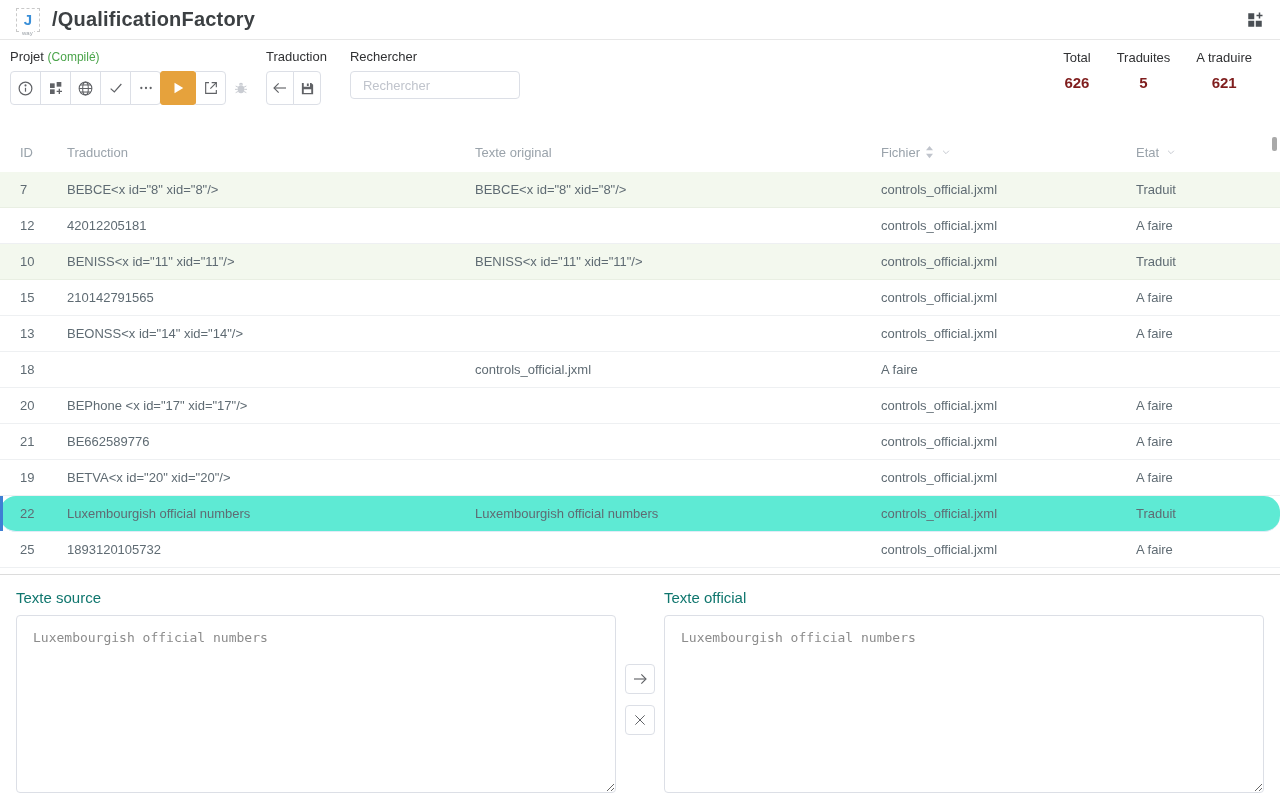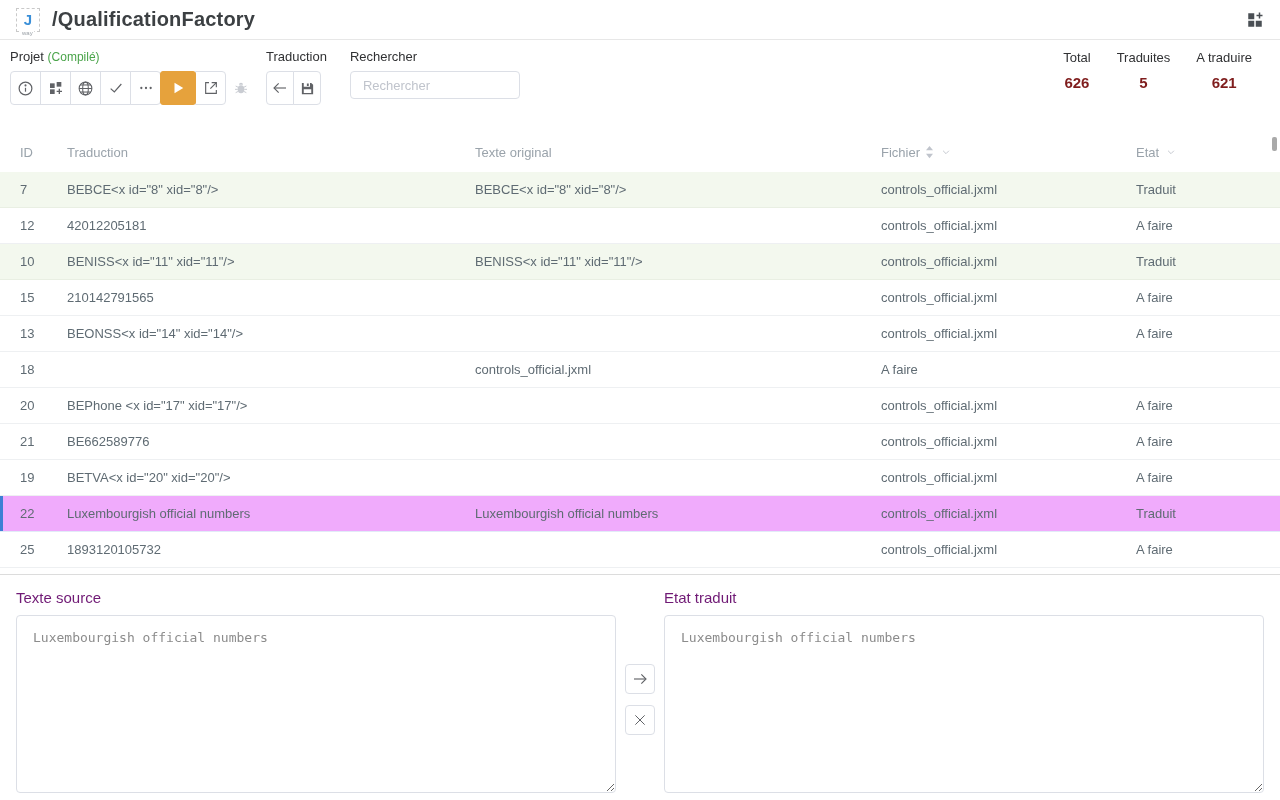--- a/index.html
+++ b/index.html
@@ -42,30 +42,30 @@
   
   .tbl { margin-top:15px; position:relative; }
   .thead, .trow { display:grid; grid-template-columns:47px 408px 406px 255px auto;
     padding-left:20px; align-items:center; }
   .thead { height:40px; color:#9aa3ab; font-size:13px; }
   .th { display:flex; align-items:center; gap:5px;text-align:center; }
   .sorters { display:flex; flex-direction:column; line-height:0; color:#c0c4cc; }
   .chev { color:#c0c4cc; margin-left:2px; display:flex; }
   .trow { height:36px; font-size:13px; color:#5f6b73; border-bottom:1px solid #eef0f2; position:relative; cursor:default; }
   .trow.translated { background:#f3f8ee; border-bottom-color:#e9efe3; }
-  .trow.selected { background:#f0abfc; border-bottom-color:#e2ebf7; }
+  .trow.selected { background:#5eead4; border-bottom-color:#e2ebf7;border-radius:16px; }
   .trow.selected::before { content:""; position:absolute; left:0; top:0; bottom:0; width:3px; background:#3e7fd4; }
   .c { white-space:nowrap; overflow:hidden; text-overflow:ellipsis; padding-right:10px; }
   .sb-thumb { position:absolute; right:3px; top:5px; width:5px; height:14px; background:#a9a9a9; border-radius:2px; }
   .divider { height:1px; background:#dcdcdc; margin-top:6px; }
 
   
   .editor { display:flex; padding:14px 16px 0 16px; }
   .pane { width:600px; }
-  .pane-label { font-size:15px; color:#701a75; margin-bottom:9px; }
+  .pane-label { font-size:15px; color:#0f766e; margin-bottom:9px; }
   textarea { width:600px; height:178px; border:1px solid #dcdfe6; border-radius:4px;
     padding:13px 16px; font-family:"DejaVu Sans Mono", monospace; font-size:13px;
     color:#8c8c8c; resize:both; outline:none; line-height:1.35; background:#fff; }
   .mid { width:48px; display:flex; flex-direction:column; align-items:center; padding-top:75px; gap:11px; }
   .sq-btn { width:30px; height:30px; border:1px solid #dcdfe6; border-radius:4px; background:#fff;
     color:#606266; display:flex; align-items:center; justify-content:center; cursor:pointer; }
   svg { display:block; }
 </style>
 </head>
 <body>
@@ -352,16 +352,16 @@
     <div class="sq-btn">
       <span>
         <svg width="14" height="14" viewBox="0 0 24 24" fill="none" stroke="currentColor" stroke-width="1.7">
           <line x1="4" y1="4" x2="20" y2="20"></line>
             <line x1="20" y1="4" x2="4" y2="20"></line>
         </svg>
       </span>
     </div>
   </div>
   <div class="pane">
-    <div class="pane-label">Etat traduit</div>
+    <div class="pane-label">Texte official</div>
     <textarea id="tgt-ta" style="">Luxembourgish official numbers</textarea>
   </div>
 </div>
 
 </body></html>

